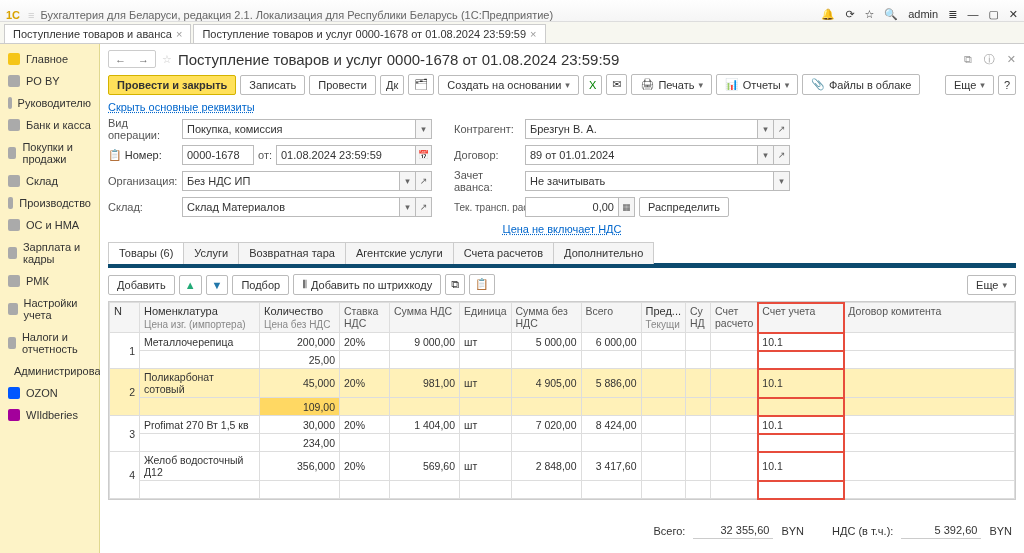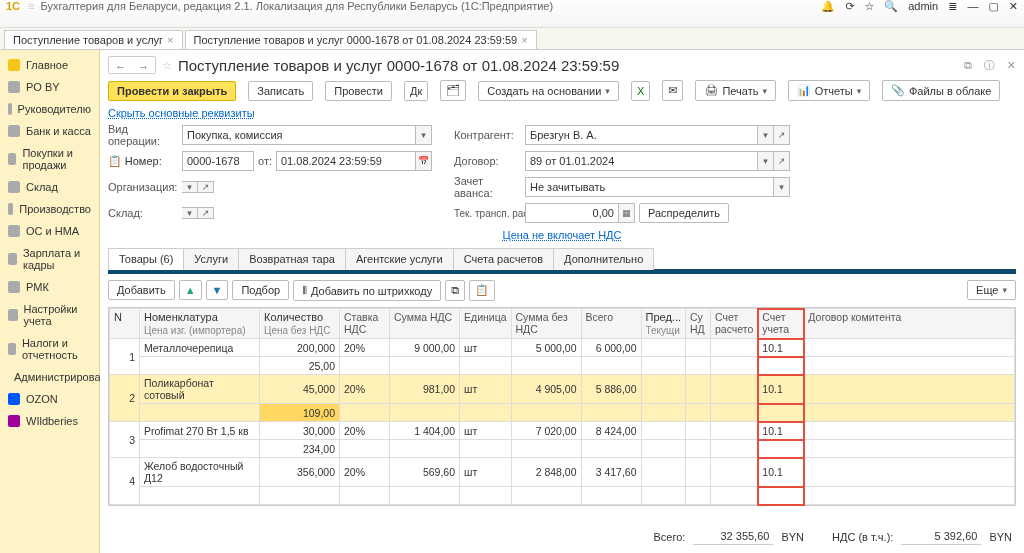--- a/index.html
+++ b/index.html
@@ -1,51 +1,51 @@
 <!DOCTYPE html>
 <html><head>
 <meta charset="utf-8">
 <style>
 *{box-sizing:border-box;margin:0;padding:0;font-family:Arial,sans-serif;font-size:11px;color:#333}
 body{background:#fff;width:1024px;height:553px;overflow:hidden}
-.top-bar{height:28px;background:linear-gradient(#fefefe,#f5f5f5);border-bottom:1px solid #ddd;display:flex;align-items:flex-start;padding:0 6px}
+.top-bar{height:22px;background:linear-gradient(#fefefe,#f5f5f5);border-bottom:1px solid #ddd;display:flex;align-items:flex-end;padding:0 6px}
 .top-bar .logo{color:#d9a300;font-weight:bold;margin-right:8px}
 .top-bar .title{color:#666;flex:1}
 .top-bar .ticons{display:flex;gap:10px;color:#888}
 .top-bar .ticons span{cursor:pointer}
 .tabs-bar{height:22px;background:#f7f7f0;display:flex;align-items:end;padding-left:4px;border-bottom:1px solid #ccc}
 .tab{background:#fff;border:1px solid #ccc;border-bottom:none;padding:3px 8px;margin-right:2px;display:flex;align-items:center;gap:4px;font-size:10.5px}
 .tab .x{color:#999;cursor:pointer}
 .layout{display:flex;height:509px}
 .sidebar{width:100px;background:#fdf3c7;border-right:1px solid #e0d890;padding-top:4px}
 .side-item{display:flex;align-items:center;gap:6px;padding:5px 8px;cursor:pointer;color:#555}
 .side-item .ico{width:12px;height:12px;display:inline-block;background:#aaa;border-radius:2px}
 .side-item.star .ico{background:#f5c518}
 .content{flex:1;background:#fff;display:flex;flex-direction:column;overflow:hidden}
 .doc-head{display:flex;align-items:center;padding:6px 8px;gap:6px}
 .doc-head .nav{display:flex;border:1px solid #ccc;border-radius:2px}
 .doc-head .nav span{padding:2px 6px;cursor:pointer;color:#666}
 .doc-head h1{font-size:15px;font-weight:normal;color:#333}
-.toolbar{display:flex;align-items:center;gap:12px;padding:0 8px 6px;flex-wrap:nowrap}
+.toolbar{display:flex;align-items:center;gap:4px;padding:0 8px 6px;flex-wrap:nowrap}
 .btn{border:1px solid #bbb;background:#fff;padding:3px 8px;border-radius:2px;cursor:pointer;white-space:nowrap;display:inline-flex;align-items:center;gap:4px}
 .btn.small{padding:3px 5px}
 .btn.primary{background:#ffe15a;border-color:#d4b300;font-weight:bold}
 .btn .caret{font-size:9px;color:#666}
 .link{color:#0066cc;text-decoration:underline dotted;cursor:pointer}
 .form-grid{display:grid;grid-template-columns:68px 250px 10px 65px 265px;gap:4px 6px;padding:0 8px 4px;align-items:center}
 .lbl{text-align:left;color:#555}
 .inp{border:1px solid #bbb;padding:2px 4px;background:#fff;height:20px;width:100%}
 .inp-wrap{display:flex}
 .inp-wrap .inp{flex:1}
 .inp-btn{border:1px solid #bbb;border-left:none;width:16px;display:flex;align-items:center;justify-content:center;cursor:pointer;background:#f5f5f5;font-size:9px;color:#666}
 .price-note{text-align:center;padding:2px}
 .tabs2{display:flex;border-bottom:5px solid #0c4a6e;margin:4px 8px 0}
 .tab2{border:1px solid #ccc;border-bottom:none;padding:4px 10px;background:#f5f5f5;margin-right:-1px;cursor:pointer;position:relative;top:1px}
 .tab2.active{background:#fff;border-bottom:1px solid #fff}
-.tab-tb{display:flex;gap:4px;padding:6px 8px;align-items:flex-start}
+.tab-tb{display:flex;gap:4px;padding:6px 8px;align-items:center}
 .table-wrap{margin:0 8px;border:1px solid #ccc;flex:0 0 auto}
 table{width:100%;border-collapse:collapse}
 th,td{border:1px solid #ddd;padding:2px 4px;font-size:10.5px;text-align:left;height:18px}
 th{background:#f5f5f5;font-weight:normal;color:#555}
 td.num{text-align:right}
 tr.sel td{background:#fff1b8}
 tr.sel td.editcell{background:#ffd863}
 .col-hl{outline:2px solid #e74c3c;outline-offset:-1px}
 .totals{display:flex;justify-content:flex-end;gap:8px;padding:22px 12px;align-items:center}
 .totals .val{border-bottom:1px solid #ccc;min-width:80px;text-align:right;padding:2px 4px}
@@ -70,21 +70,21 @@
     <span>admin</span>
     <span>≣</span>
     <span>—</span>
     <span>▢</span>
     <span>✕</span>
   </div>
 </div>
 
 <div class="tabs-bar">
   <div class="tab">
-      <span>Поступление товаров и услуг</span>
+      <span>Поступление товаров и аванса</span>
       <span class="x">×</span>
     </div>
   <div class="tab">
       <span>Поступление товаров и услуг 0000-1678 от 01.08.2024 23:59:59</span>
       <span class="x">×</span>
     </div>
 </div>
 
 <div class="layout">
   <div class="sidebar">
@@ -215,32 +215,34 @@
       <span></span>
       <span class="lbl">Договор:</span>
       <div class="inp-wrap">
           <input class="inp" value="89 от 01.01.2024" style="">
           <span class="inp-btn">▾</span>
           <span class="inp-btn">↗</span>
         </div>
 
       <span class="lbl">Организация:</span>
       <div class="inp-wrap">
+          <input class="inp" value="Без НДС ИП" style="">
           <span class="inp-btn">▾</span>
           <span class="inp-btn">↗</span>
         </div>
       <span></span>
       <span class="lbl">Зачет аванса:</span>
       <div class="inp-wrap">
           <input class="inp" value="Не зачитывать" style="">
           <span class="inp-btn">▾</span>
         </div>
 
       <span class="lbl">Склад:</span>
       <div class="inp-wrap">
+          <input class="inp" value="Склад Материалов" style="">
           <span class="inp-btn">▾</span>
           <span class="inp-btn">↗</span>
         </div>
       <span></span>
       <span class="lbl" style="white-space:nowrap;font-size:10px">Тек. трансп. расходы:</span>
       <div style="display:flex;gap:4px">
         <div class="inp-wrap" style="width:110px">
             <input class="inp" style="text-align: right;" value="0,00">
             <span class="inp-btn">▦</span>
           </div>
@@ -282,21 +284,21 @@
             <th style="width:120px"><span>Номенклатура</span><span class="th-sub">Цена изг. (импортера)</span></th>
             <th style="width:80px"><span>Количество</span><span class="th-sub">Цена без НДС</span></th>
             <th style="width:50px">Ставка НДС</th>
             <th style="width:70px">Сумма НДС</th>
             <th style="width:50px">Единица</th>
             <th style="width:70px">Сумма без НДС</th>
             <th style="width:60px">Всего</th>
             <th style="width:40px"><span>Пред...</span><span class="th-sub">Текущи</span></th>
             <th style="width:25px">Су НД</th>
             <th style="width:45px">Счет расчето</th>
-            <th style="width:46px" class="col-hl">Счет учета</th>
+            <th style="width:86px" class="col-hl">Счет учета</th>
             <th>Договор комитента</th>
           </tr>
         </thead>
         <tbody id="tbody">
             <tr>
               <td class="num" rowspan="2">1</td>
               <td>Металлочерепица</td>
               <td class="num">200,000</td>
               <td>20%</td>
               <td class="num">9 000,00</td>

